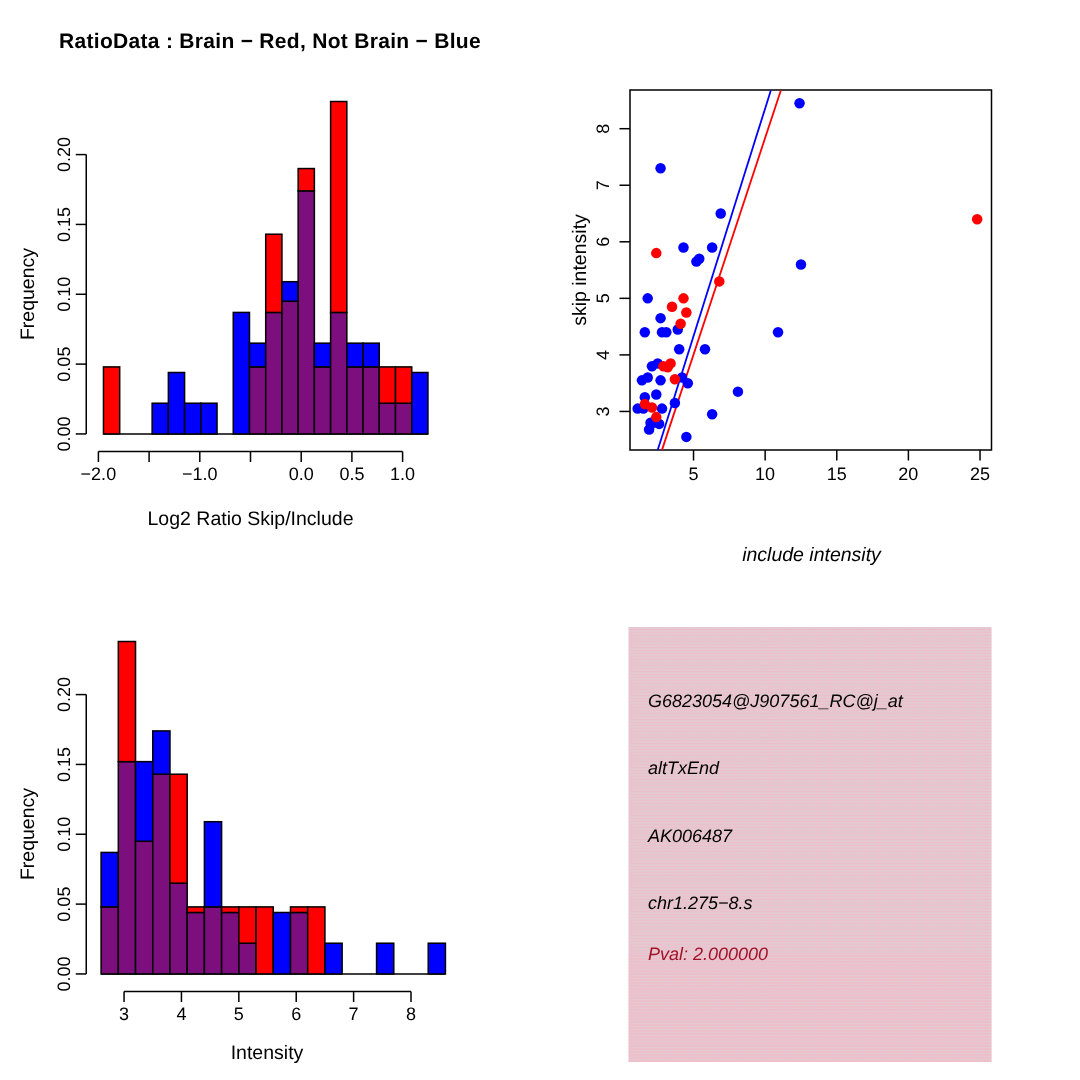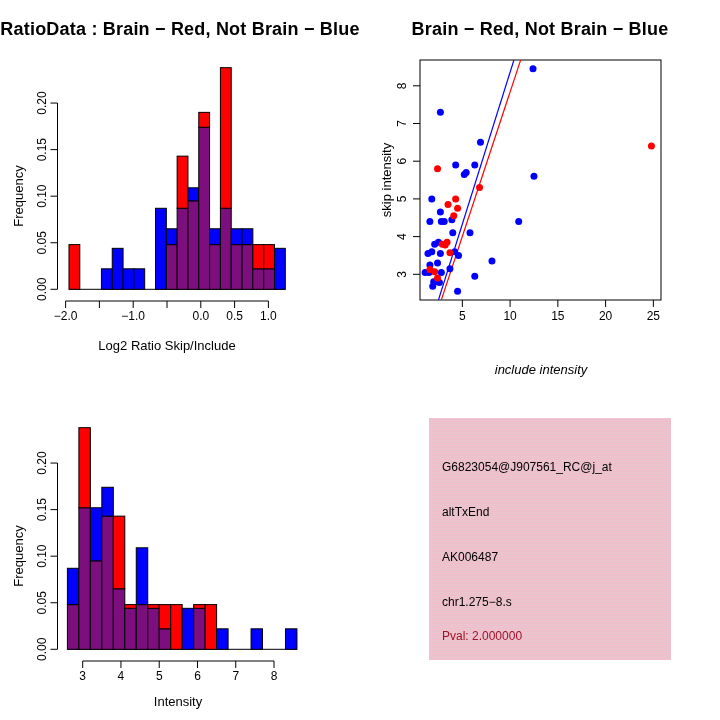--- a/index.html
+++ b/index.html
@@ -6,34 +6,34 @@
   .canvas{position:relative;width:720px;height:720px;background:#ffffff;overflow:hidden;
           font-family:"Liberation Sans",sans-serif;}
   .panel{position:absolute;width:360px;height:360px;}
   #panel-ratio-hist{left:0;top:0;}
   #panel-scatter{left:360px;top:0;}
   #panel-intensity-hist{left:0;top:360px;}
   #panel-info{left:360px;top:360px;}
   svg.plot{position:absolute;left:0;top:0;}
   svg text{font-family:"Liberation Sans",sans-serif;font-size:12px;fill:#000;}
   .ptitle{position:absolute;top:19px;left:50%;transform:translateX(-50%);
-          font-weight:bold;font-size:18px;color:#000;white-space:nowrap;letter-spacing:.2px;}
+          font-weight:bold;font-size:14px;color:#000;white-space:nowrap;letter-spacing:.2px;}
   .xlab{position:absolute;font-size:13px;color:#000;transform:translateX(-50%);white-space:nowrap;}
   .ylab{position:absolute;font-size:13px;color:#000;white-space:nowrap;
         transform:translate(-50%,-50%) rotate(-90deg);}
   #panel-ratio-hist .xlab{left:167px;top:338px;}
   #panel-ratio-hist .ylab{left:18px;top:196px;}
   #panel-scatter .xlab{left:181px;top:362px;font-style:italic;}
   #panel-scatter .ylab{left:26px;top:180px;}
   #panel-intensity-hist .xlab{left:178px;top:334px;}
   #panel-intensity-hist .ylab{left:18px;top:196px;}
-  .info-box{position:absolute;left:69px;top:58px;width:242px;height:242px;
+  .info-box{position:absolute;left:59px;top:58px;width:242px;height:290px;
         background:#e9c6cf;
         background-image:repeating-linear-gradient(0deg, rgba(255,170,188,.28) 0 1px, rgba(0,0,0,0) 1px 2px),
-                         repeating-linear-gradient(90deg, rgba(210,210,215,.30) 0 1px, rgba(0,0,0,0) 1px 2px);}
+                         repeating-linear-gradient(90deg, rgba(210,210,215,.30) 0 1px, rgba(0,0,0,0) 1px 2px);font-style:italic;}
   .info-line{position:absolute;left:13px;font-size:12px;color:#000;white-space:nowrap;}
   .info-l0{top:42px;} .info-l1{top:87px;text-align:right;} .info-l2{top:132px;} .info-l3{top:177px;}
   .info-pval{position:absolute;left:13px;top:211px;font-size:12px;white-space:nowrap;}
 </style>
 </head>
 <body>
 
 <div class="canvas">
 
   <section class="panel" id="panel-ratio-hist">
@@ -168,21 +168,20 @@
         <circle cx="97.575" cy="208.325" r="3.5" fill="#FF0000"></circle>
         <circle cx="93.755" cy="215.865" r="3.5" fill="#FF0000"></circle>
         <circle cx="82.295" cy="244.14000000000001" r="3.5" fill="#FF0000"></circle>
         <circle cx="87.07" cy="242.255" r="3.5" fill="#FF0000"></circle>
         <circle cx="85.16" cy="244.894" r="3.5" fill="#FF0000"></circle>
         <circle cx="89.935" cy="252.811" r="3.5" fill="#FF0000"></circle>
         <circle cx="69.88" cy="269.399" r="3.5" fill="#FF0000"></circle>
         <circle cx="74.655" cy="271.661" r="3.5" fill="#FF0000"></circle>
         <circle cx="77.52000000000001" cy="278.07" r="3.5" fill="#FF0000"></circle>
       </svg>
-    <div class="ptitle">Brain − Red, Not Brain − Blue</div>
     <div class="xlab">include intensity</div>
     <div class="ylab">skip intensity</div>
   </section>
 
   <section class="panel" id="panel-intensity-hist">
     <svg class="plot" id="svg-intensity_hist" width="360" height="360">
         <line x1="57.5" y1="289.3" x2="57.5" y2="103.06" stroke="#000000"></line>
         <line x1="57.5" y1="289.3" x2="50.5" y2="289.3" stroke="#000000"></line>
         <text x="46.5" y="289.3" text-anchor="middle" transform="rotate(-90 46.5 289.3)">0.00</text>
         <line x1="57.5" y1="242.74" x2="50.5" y2="242.74" stroke="#000000"></line>

